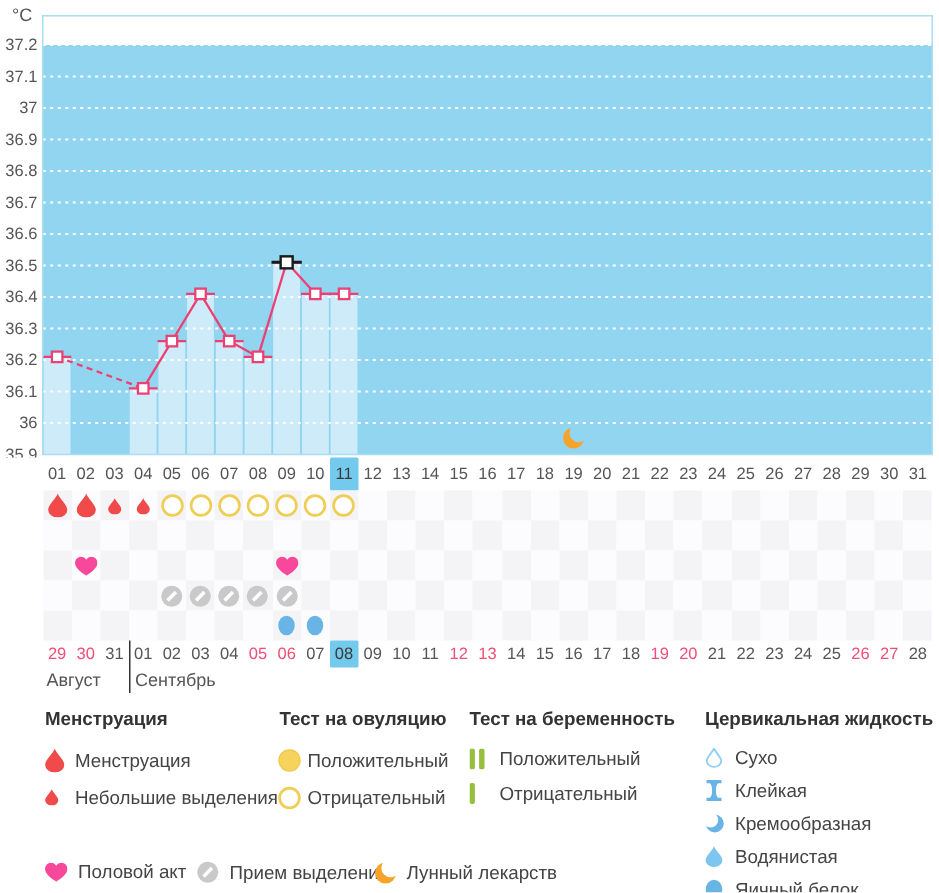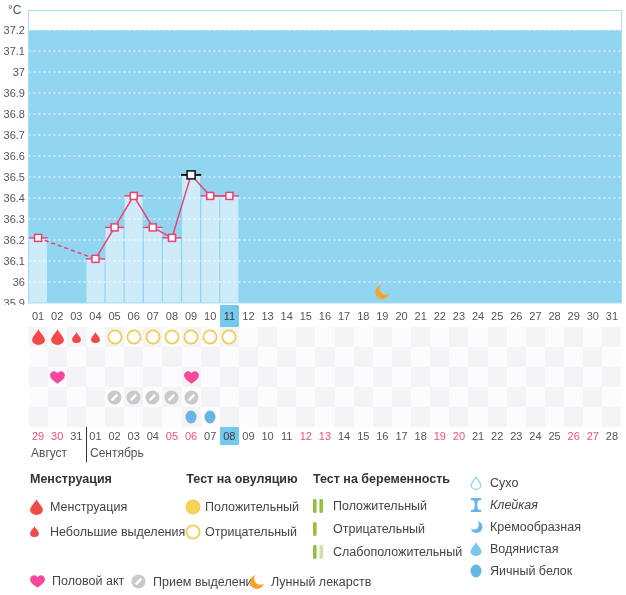--- a/index.html
+++ b/index.html
@@ -484,40 +484,32 @@
           <span>Положительный</span>
         </div>
         <div class="lg-item" style="height: 23px;">
           <span class="ic">
             <svg width="11" height="14" viewBox="0 0 11 14">
               <rect x="0" y="0" width="3.6" height="14" rx="1.4" fill="#95BF3D"></rect>
             </svg>
           </span>
           <span>Отрицательный</span>
         </div>
-        <div class="lg-item" style="height: 23px;">
-          <span class="ic">
-            <svg width="11" height="14" viewBox="0 0 11 14">
-              <rect x="0" y="0" width="3.6" height="14" rx="1.4" fill="#95BF3D"></rect>
-              <rect x="6.4" y="0" width="3.6" height="14" rx="1.4" fill="#CDE2A6"></rect>
-            </svg>
-          </span>
-          <span>Слабоположительный</span>
-        </div>
       </div>
       <div class="lg-col" style="left: 470px;">
+        <div class="lg-title">Цервикальная жидкость</div>
         <div class="lg-item" style="height: 22px;">
           <span class="ic">
             <svg width="12" height="14" viewBox="0 0 13 16">
               <path d="M6.5 1C7.1 3.4 12 7.6 12 10.5A5.5 4.7 0 011 10.5C1 7.6 5.9 3.4 6.5 1Z" fill="#fff" stroke="#8FD0F0" stroke-width="1.4"></path>
             </svg>
           </span>
           <span>Сухо</span>
         </div>
-        <div class="lg-item" style="height: 22px; font-style: italic;">
+        <div class="lg-item" style="height: 22px;">
           <span class="ic">
             <svg width="12" height="14" viewBox="0 0 12 14">
               <path d="M1 0h10v2.2H8.6C7.6 3.4 7.3 4.6 7.3 7s.3 3.6 1.3 4.8H11V14H1v-2.2h2.4C4.4 10.6 4.7 9.4 4.7 7S4.4 3.4 3.4 2.2H1Z" fill="#68B5E5"></path>
             </svg>
           </span>
           <span>Клейкая</span>
         </div>
         <div class="lg-item" style="height: 22px;">
           <span class="ic">
             <svg width="13" height="14" viewBox="0 0 13 14">

